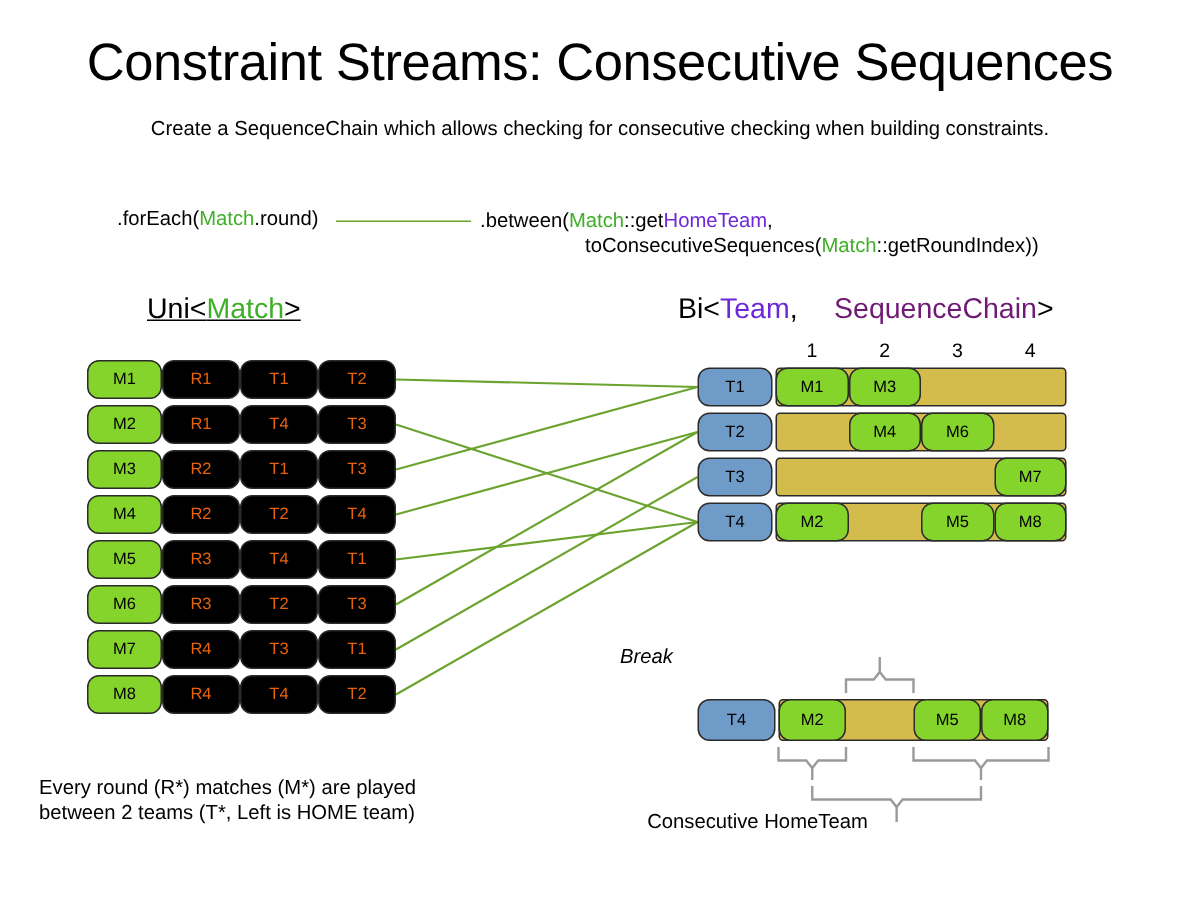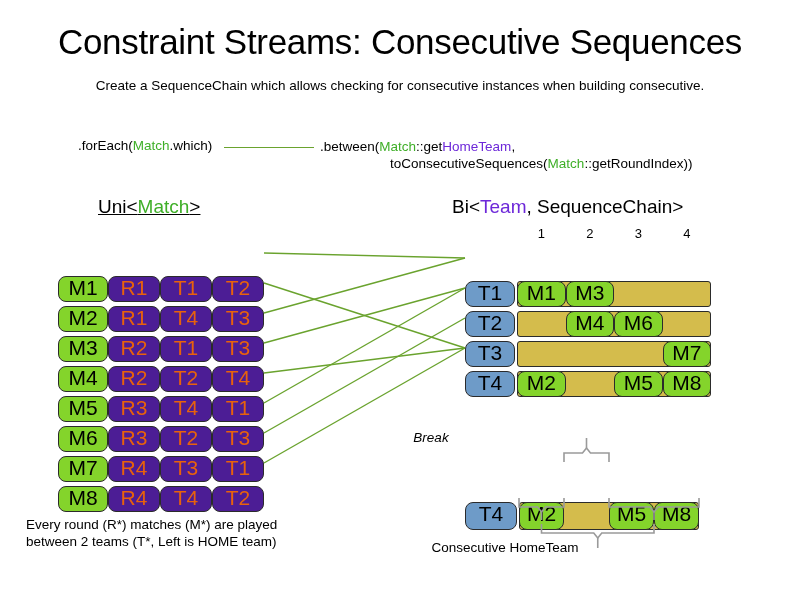--- a/index.html
+++ b/index.html
@@ -71,46 +71,46 @@
   .code-right {
     position: absolute;
     left: 320px;
     top: 2px;
     white-space: nowrap;
     line-height: 17px;
   }
   .code-right .l2 { display:block; padding-left: 70px; }
   .cls  { color: #3faf28; }
   .prop { color: #6d28d9; }
-  .gold-t { color: #000000; }
+  .gold-t { color: #701a75; margin-left: 19px; }
 
   
   .hdr {
     position: absolute;
     font-size: 19px;
     white-space: nowrap;
   }
   .hdr-uni { left: 98px; top: 196px; text-decoration: underline; }
   .hdr-bi  { left: 452px; top: 196px; }
 
   
   .box {
     position: absolute;
     box-sizing: border-box;
     border: 1.6px solid #2b2b2b;
     border-radius: 8px;
     display: flex;
+    align-items: center;
     justify-content: center;
-    font-size: 21px;
+    font-size: 11px;
     line-height: 1;
     background: #84d42b;
-    margin-top: 36px;
   }
   .box.green { background: #84d42b; color: #000; }
-  .box.green-r { background: #4c1d95; color: #e8620c; }
+  .box.green-r { background: #000000; color: #e8620c; }
   .box.blue  { background: #6e9bc8; color: #000; }
   .box.gold  { background: #d4bc4c; color: #000; border-radius: 3px; }
 
   
   #uni-table { position: absolute; left: 0; top: 0; }
 
   
   #bi-table { position: absolute; left: 0; top: 0; }
   .colnum {
     position: absolute;
@@ -154,24 +154,24 @@
     font-size: 13.5px;
   }
   .lbl-seq span { position: relative; left: 105px; }
 </style>
 </head>
 <body>
 
 <div class="slide">
 
   <div class="title">Constraint Streams: Consecutive Sequences</div>
-  <div class="subtitle">Create a SequenceChain which allows checking for consecutive instances when building consecutive.</div>
+  <div class="subtitle">Create a SequenceChain which allows checking for consecutive checking when building constraints.</div>
 
   <div class="code-row">
-    <div class="code-left"><span>.forEach(</span><span class="cls">Match</span><span>.which)</span></div>
+    <div class="code-left"><span>.forEach(</span><span class="cls">Match</span><span>.round)</span></div>
     <div class="code-connector"></div>
     <div class="code-right"><span>.between(</span><span class="cls">Match</span><span>::get</span><span class="prop">HomeTeam</span><span>,</span><span class="l2"><span>toConsecutiveSequences(</span><span class="cls">Match</span><span>::getRoundIndex))</span></span></div>
   </div>
 
   <div class="hdr hdr-uni"><span>Uni&lt;</span><span class="cls">Match</span><span>&gt;</span></div>
 
   <div class="hdr hdr-bi"><span>Bi&lt;</span><span class="prop">Team</span><span>, </span><span class="gold-t">SequenceChain</span><span>&gt;</span></div>
 
   <svg class="layer">
     <g id="connectors" stroke="#6aa32e" stroke-width="1.4" fill="none">

